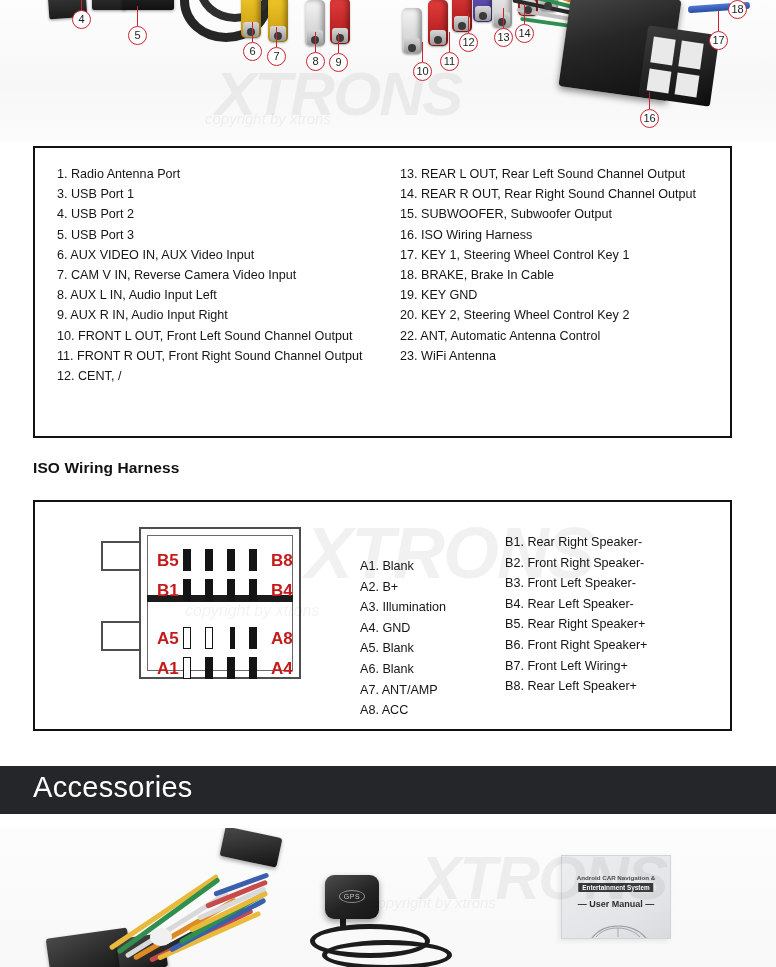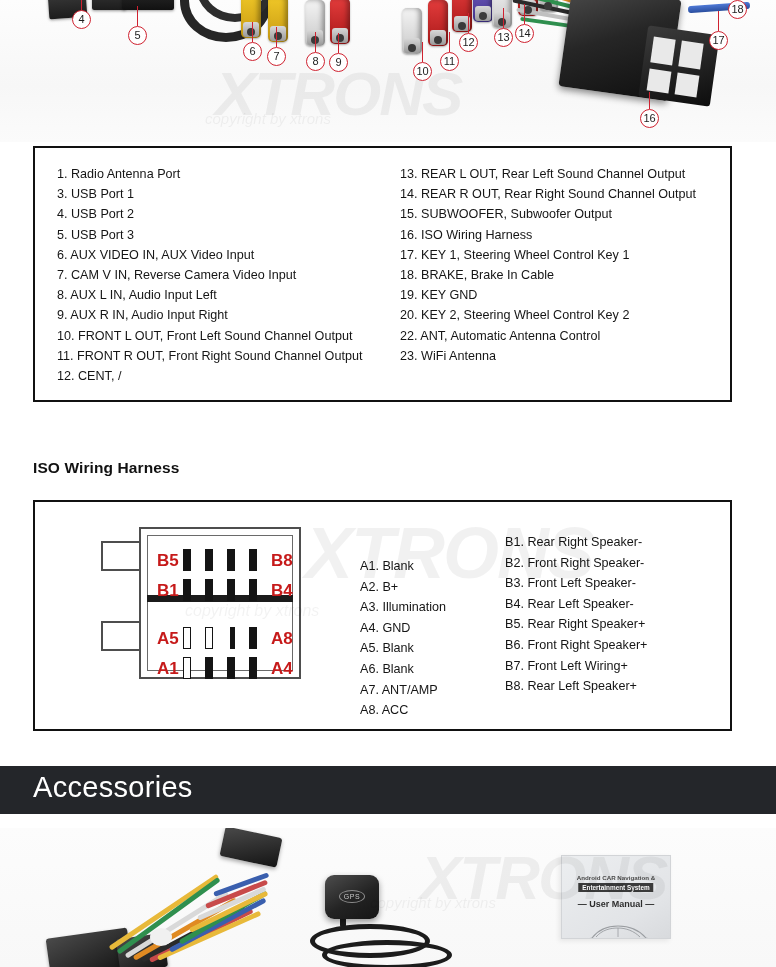--- a/index.html
+++ b/index.html
@@ -32,21 +32,21 @@
     position: absolute; width: 19px; height: 19px; border-radius: 50%;
     background: #fff; border: 1.6px solid #cf2230;
     color: #1d1d1d; font-size: 11px; line-height: 16px; text-align: center;
     font-family: "Liberation Sans", sans-serif;
     z-index: 40;
   }
   .leader { position: absolute; width: 1.3px; background: #cf2230; z-index: 39; }
 
   
   #legend-box {
-    position: absolute; left: 33px; top: 146px; width: 699px; height: 256px;
+    position: absolute; left: 33px; top: 146px; width: 699px; height: 292px;
     border: 2.5px solid #111; background: #fff;
   }
   .legend-col { position: absolute; top: 16px; }
   #legend-col-left  { left: 22px; width: 340px; }
   #legend-col-right { left: 365px; width: 320px; }
   .legend-item {
     font-size: 12.6px; color: #151515; line-height: 20.2px;
     white-space: nowrap; font-family: "Liberation Sans", sans-serif;
   }
 

